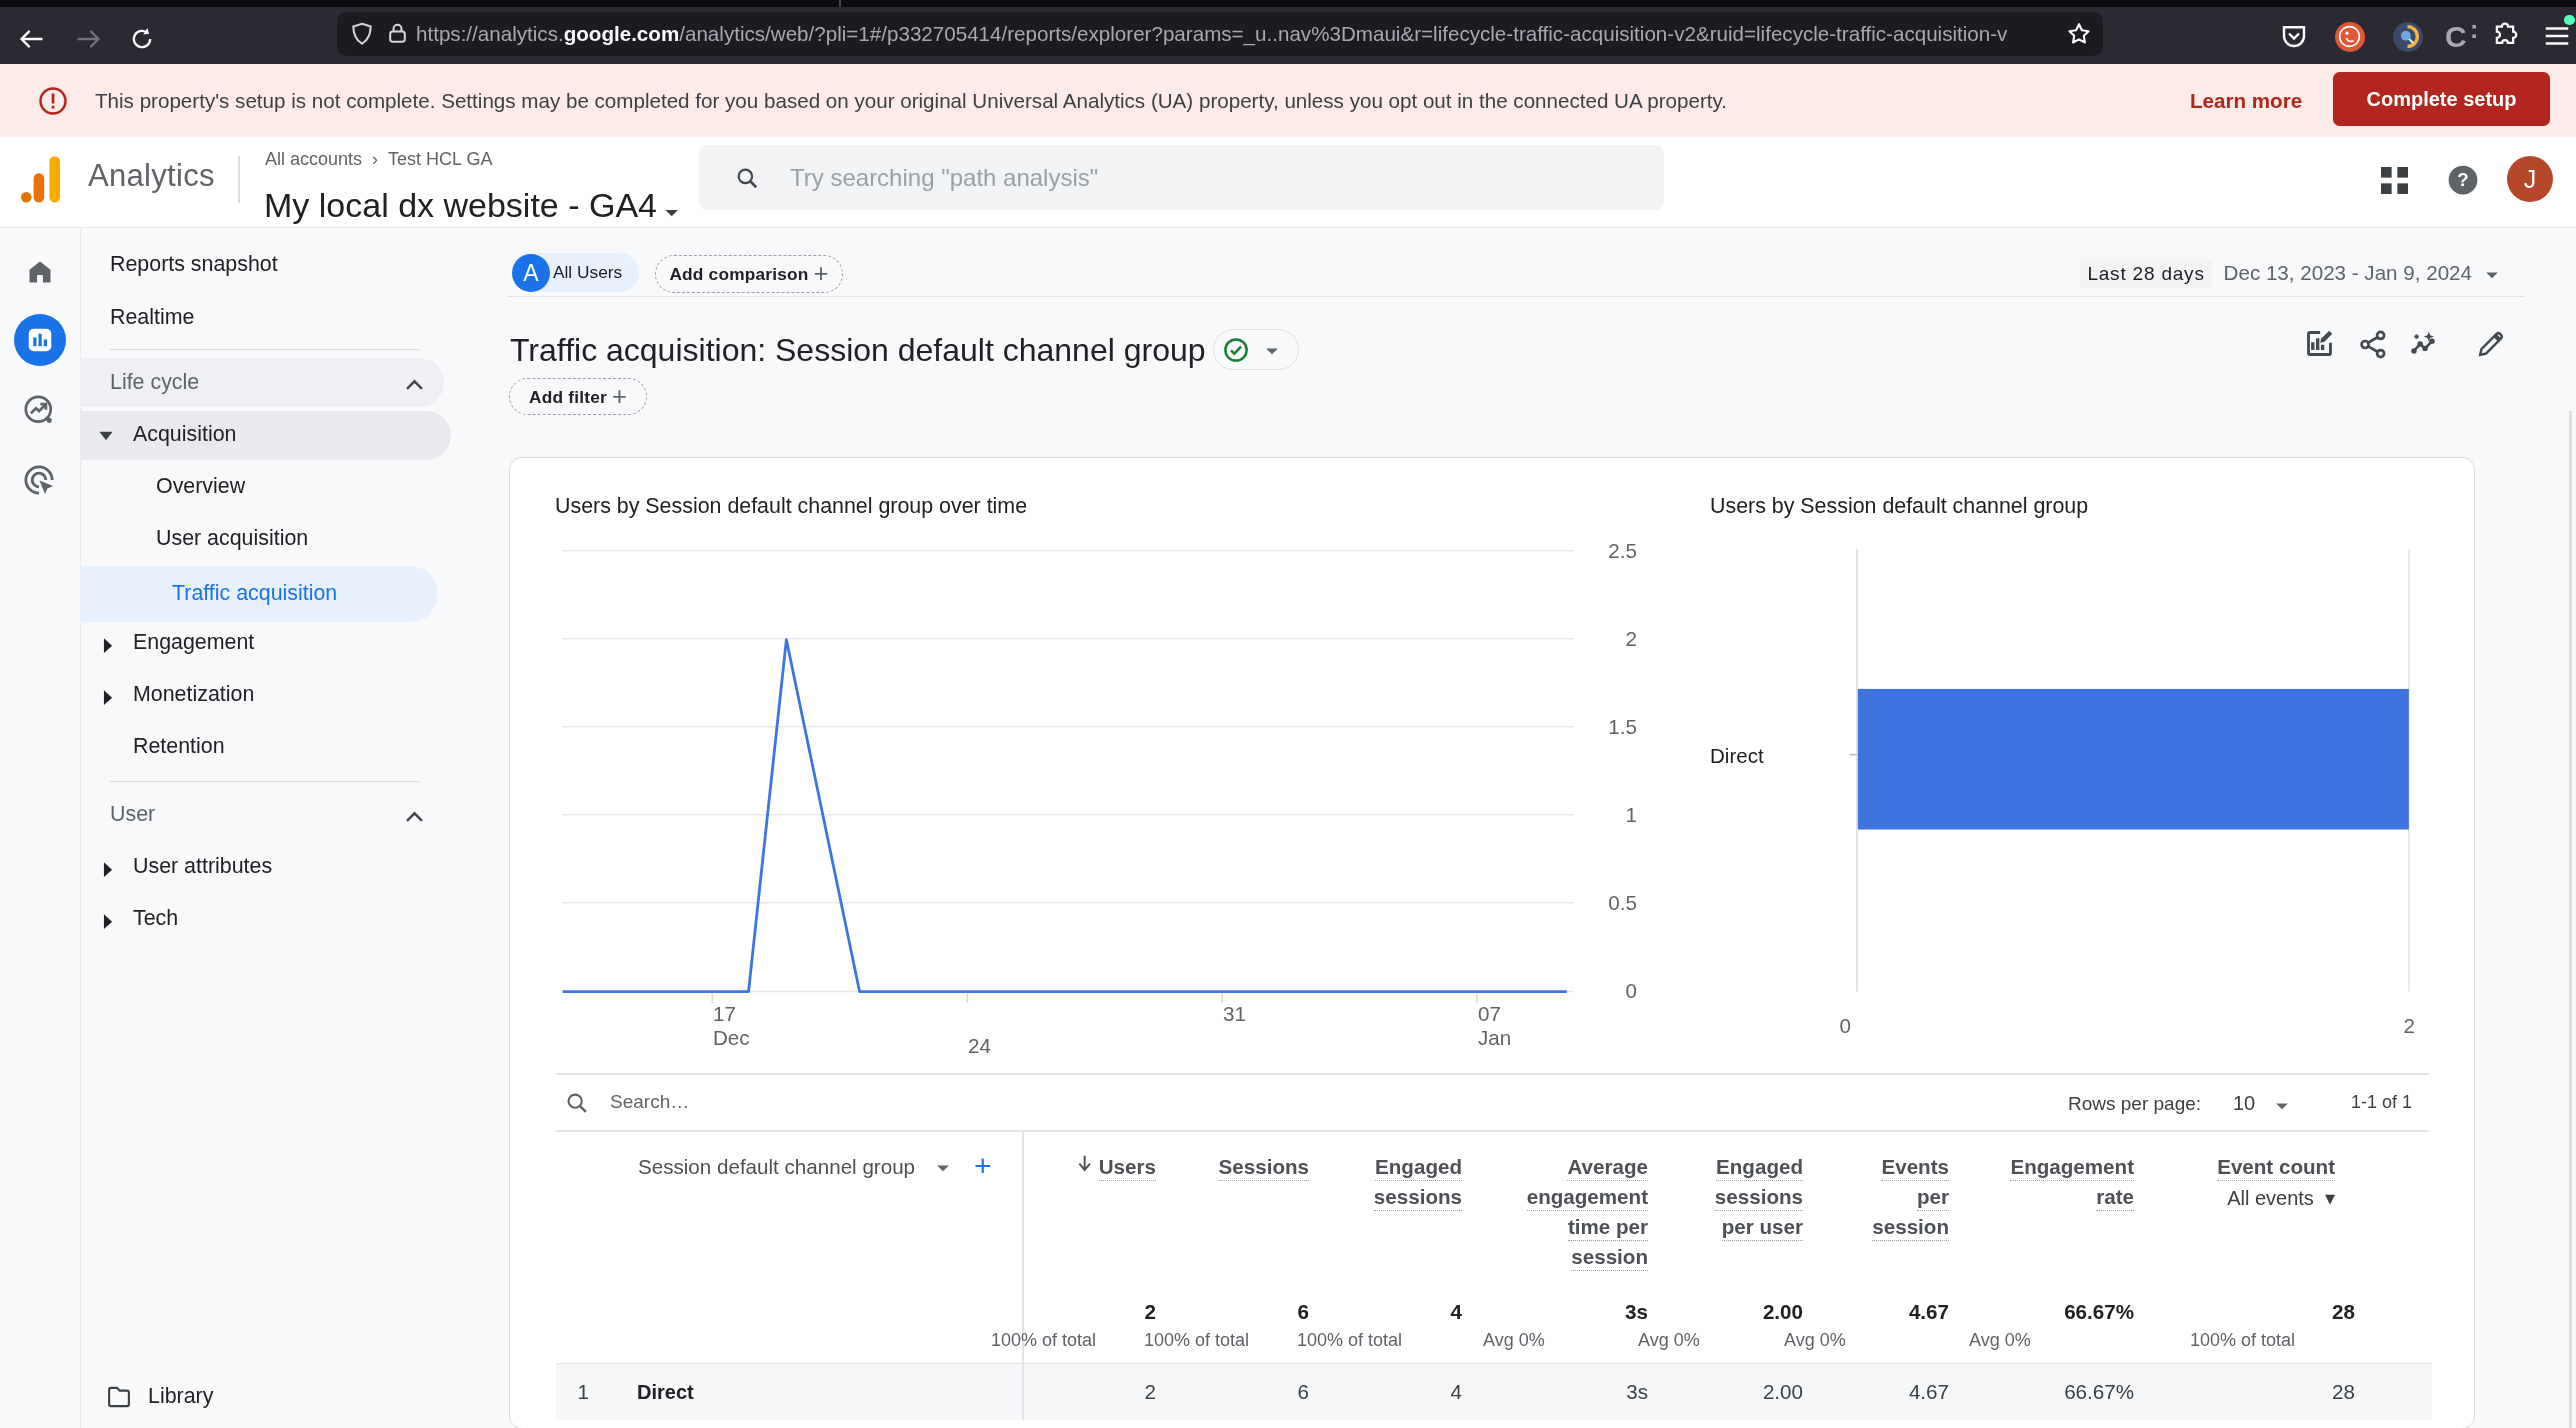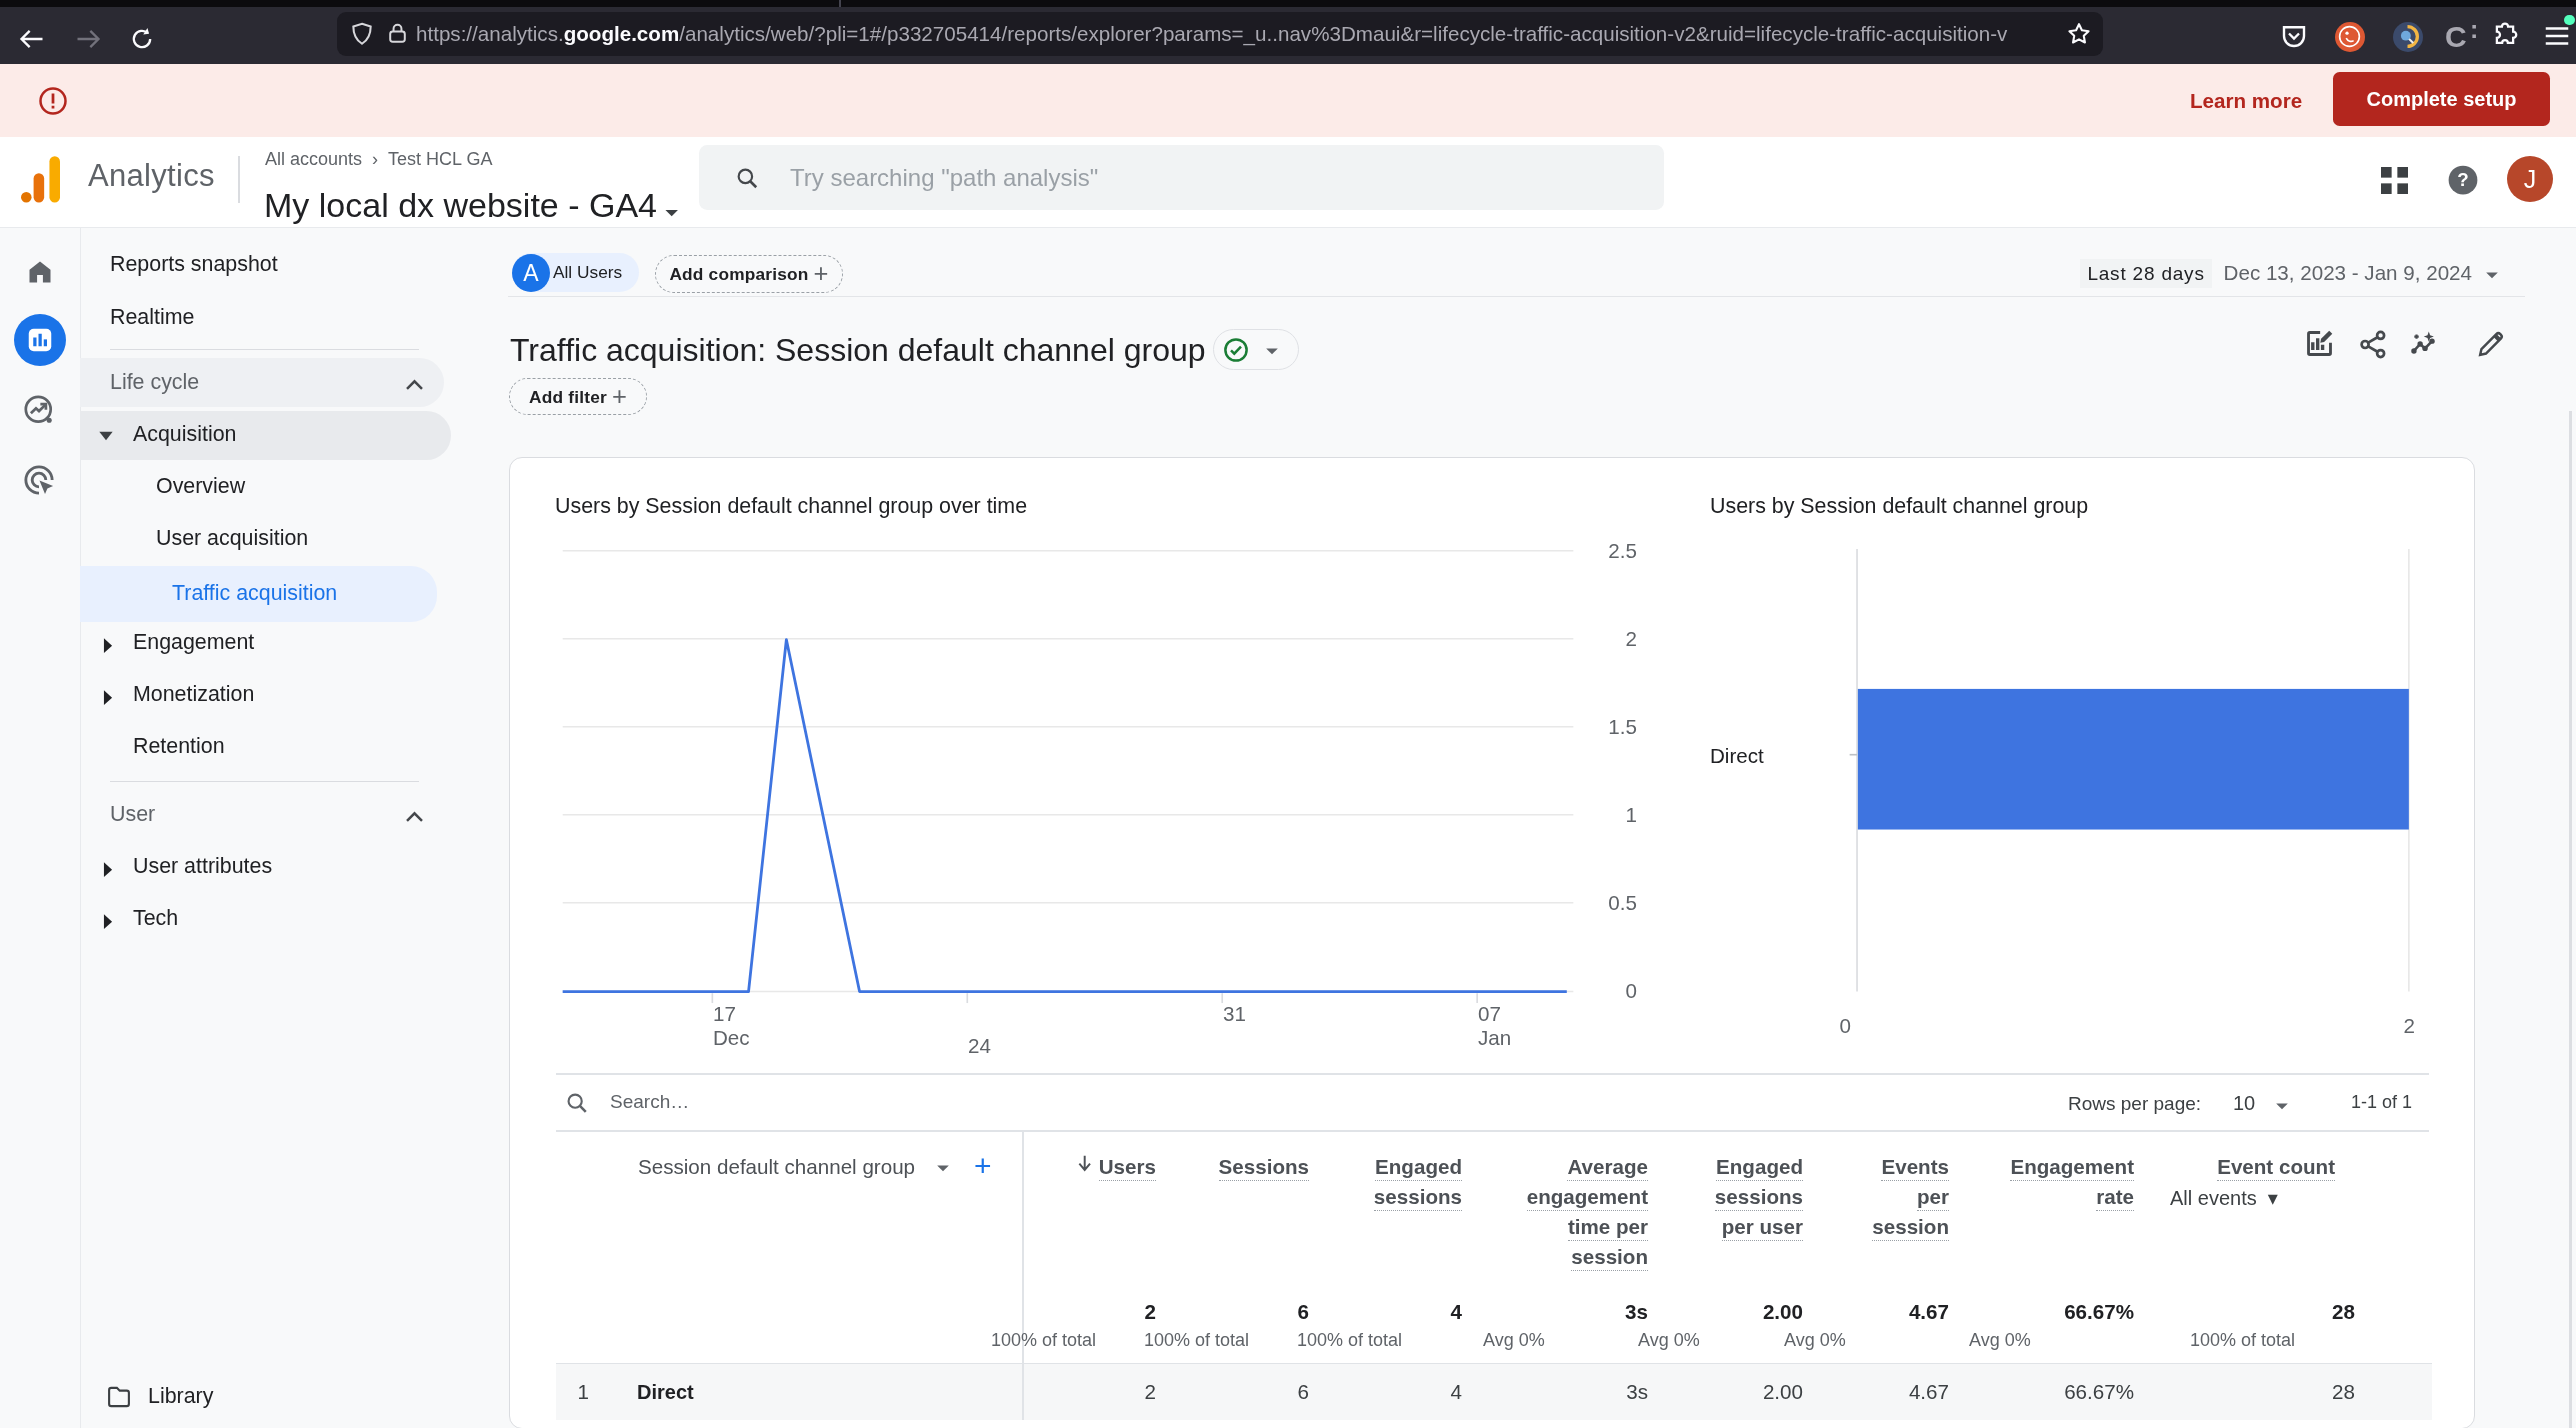--- a/index.html
+++ b/index.html
@@ -124,20 +124,21 @@
       </svg>
     <div class="abs" style="left:2564px; top:8.2px; width:10.7px; height:10.7px; border-radius:50%; background:#54ffbd;"></div>
   </div>
 
   <div class="abs" id="banner">
     <svg class="abs" style="left:38px; top:22px;" width="30" height="30" viewBox="0 0 24 24">
         <circle cx="12" cy="12" r="10" fill="none" stroke="#b3261e" stroke-width="2"></circle>
         <rect x="10.9" y="6" width="2.2" height="8" fill="#b3261e"></rect>
         <rect x="10.9" y="15.8" width="2.2" height="2.2" fill="#b3261e"></rect>
       </svg>
+    <div class="msg">This property's setup is not complete. Settings may be completed for you based on your original Universal Analytics (UA) property, unless you opt out in the connected UA property.</div>
     <div class="abs" id="learnmore">Learn more</div>
     <div class="abs" id="completebtn">Complete setup</div>
   </div>
 
   <div class="abs" id="header">
     <div class="abs" id="ga-word">Analytics</div>
     <div class="abs" id="hdr-div"></div>
     <div class="abs" id="crumb">All accounts&nbsp;&nbsp;›&nbsp;&nbsp;Test HCL GA</div>
     <div class="abs" id="prop">My local dx website - GA4</div>
     <div class="abs" id="searchbox">
@@ -371,21 +372,21 @@
       <path d="M12 3 v15 M6 12 l6 7 l6-7" fill="none" stroke="#4d5156" stroke-width="2.2"></path>
     </svg>
   <div class="abs th" style="left:991px; top:1152px; width:165px;"><span class="du">Users</span></div>
   <div class="abs th" style="left:1144px; top:1152px; width:165px;"><span class="du">Sessions</span></div>
   <div class="abs th" style="left:1297px; top:1152px; width:165px;"><span class="du">Engaged</span><br><span class="du">sessions</span></div>
   <div class="abs th" style="left:1483px; top:1152px; width:165px;"><span class="du">Average</span><br><span class="du">engagement</span><br><span class="du">time per</span><br><span class="du">session</span></div>
   <div class="abs th" style="left:1638px; top:1152px; width:165px;"><span class="du">Engaged</span><br><span class="du">sessions</span><br><span class="du">per user</span></div>
   <div class="abs th" style="left:1784px; top:1152px; width:165px;"><span class="du">Events</span><br><span class="du">per</span><br><span class="du">session</span></div>
   <div class="abs th" style="left:1969px; top:1152px; width:165px;"><span class="du">Engagement</span><br><span class="du">rate</span></div>
   <div class="abs th" style="left:2170px; top:1152px; width:165px;"><span class="du">Event count</span></div>
-  <div class="abs" style="left:2170px; top:1186px; width:165px; font-size:20px; color:#3c4043; text-align:left;">All events&nbsp;&nbsp;▾</div>
+  <div class="abs" style="left:2170px; top:1186px; width:165px; font-size:20px; color:#3c4043; text-align:right;">All events&nbsp;&nbsp;▾</div>
 
   <div class="abs tot" style="left:991px; top:1300px; width:165px;">2</div>
   <div class="abs tot" style="left:1144px; top:1300px; width:165px;">6</div>
   <div class="abs tot" style="left:1297px; top:1300px; width:165px;">4</div>
   <div class="abs tot" style="left:1483px; top:1300px; width:165px;">3s</div>
   <div class="abs tot" style="left:1638px; top:1300px; width:165px;">2.00</div>
   <div class="abs tot" style="left:1784px; top:1300px; width:165px;">4.67</div>
   <div class="abs tot" style="left:1969px; top:1300px; width:165px;">66.67%</div>
   <div class="abs tot" style="left:2190px; top:1300px; width:165px;">28</div>
   <div class="abs sub" style="left:991px; top:1330px; width:165px;">100% of total</div>

